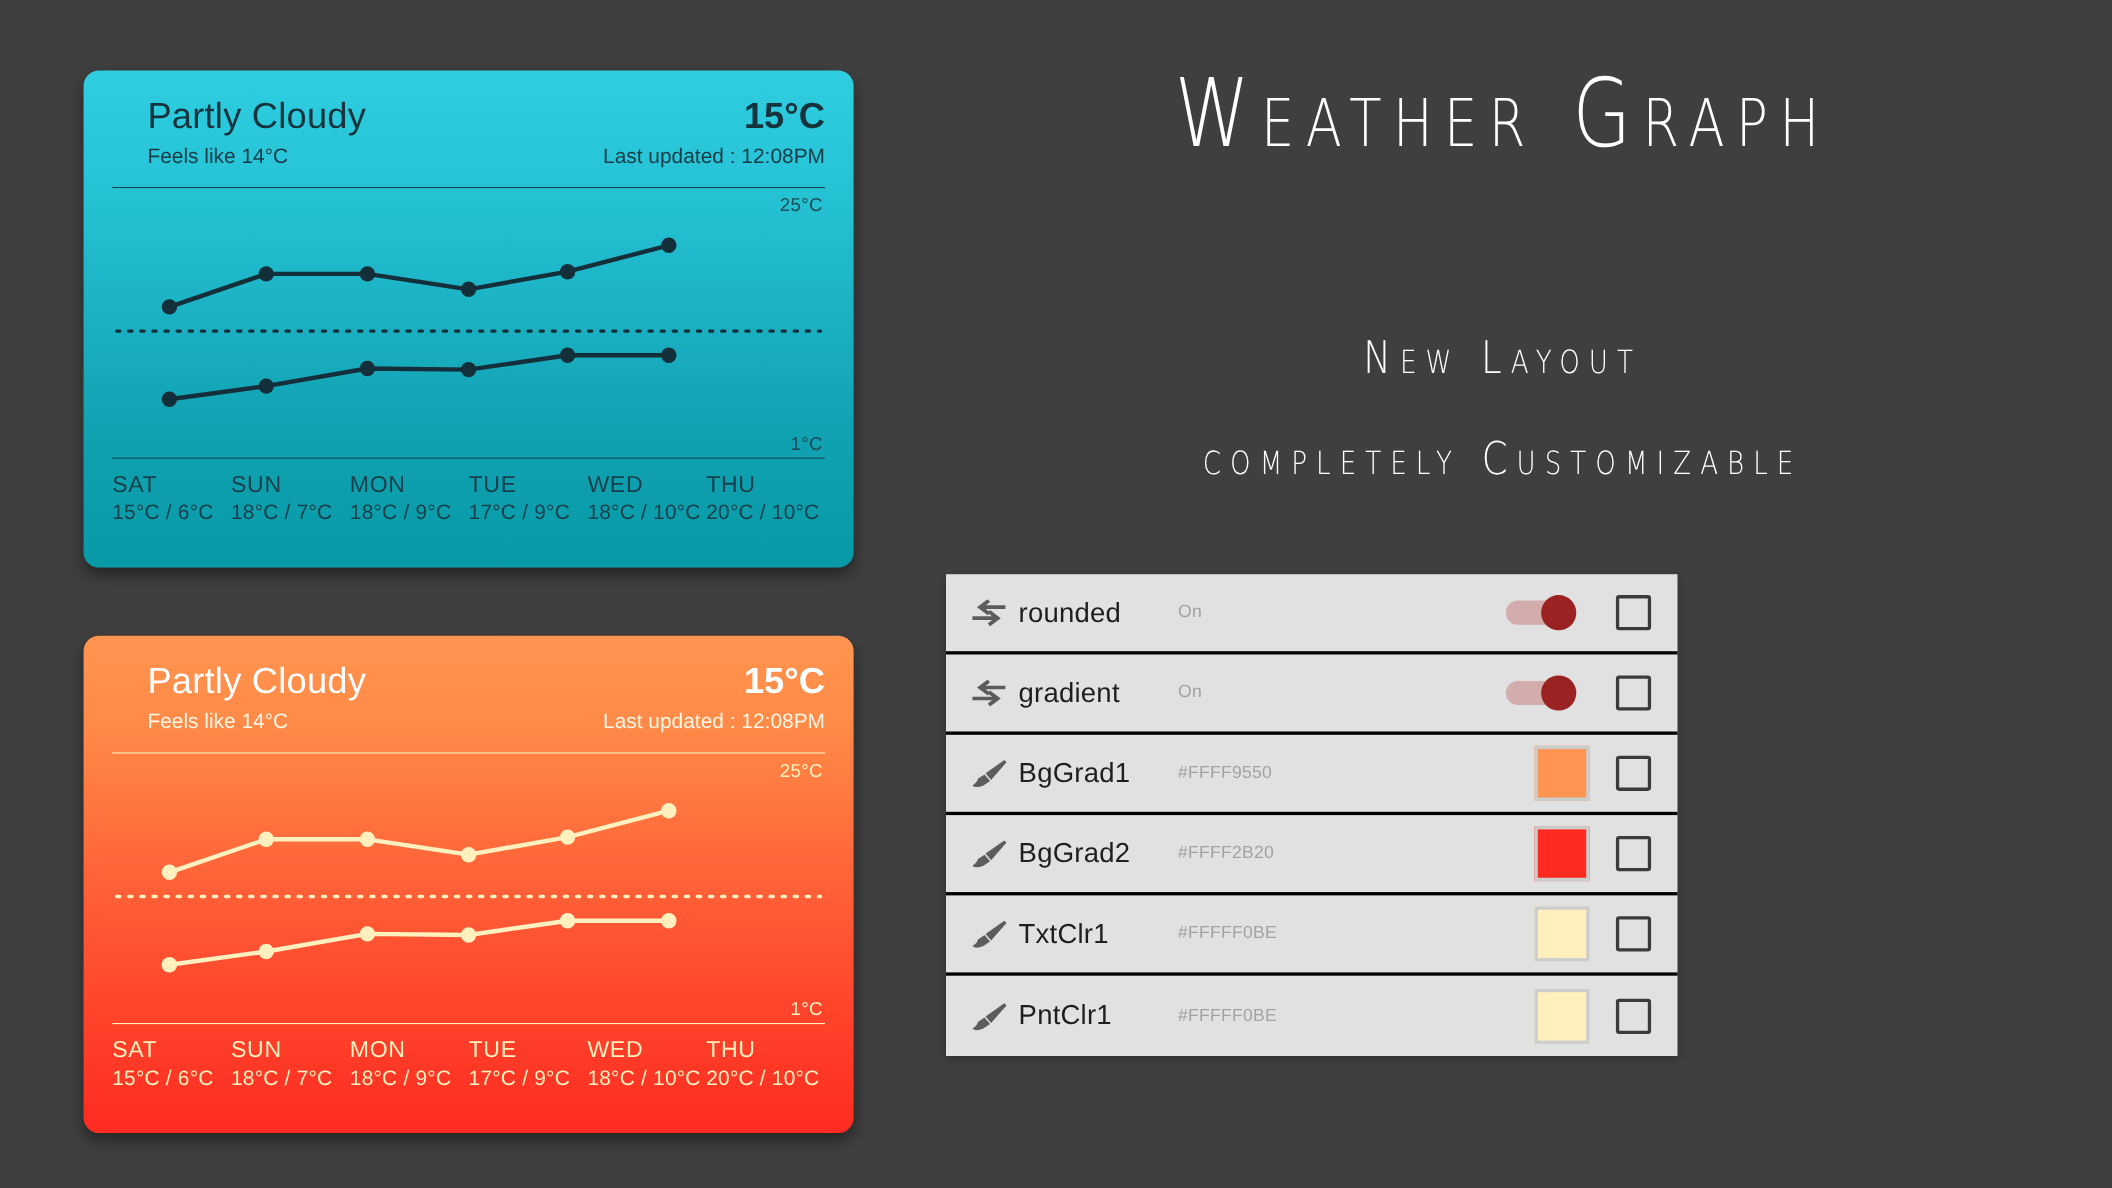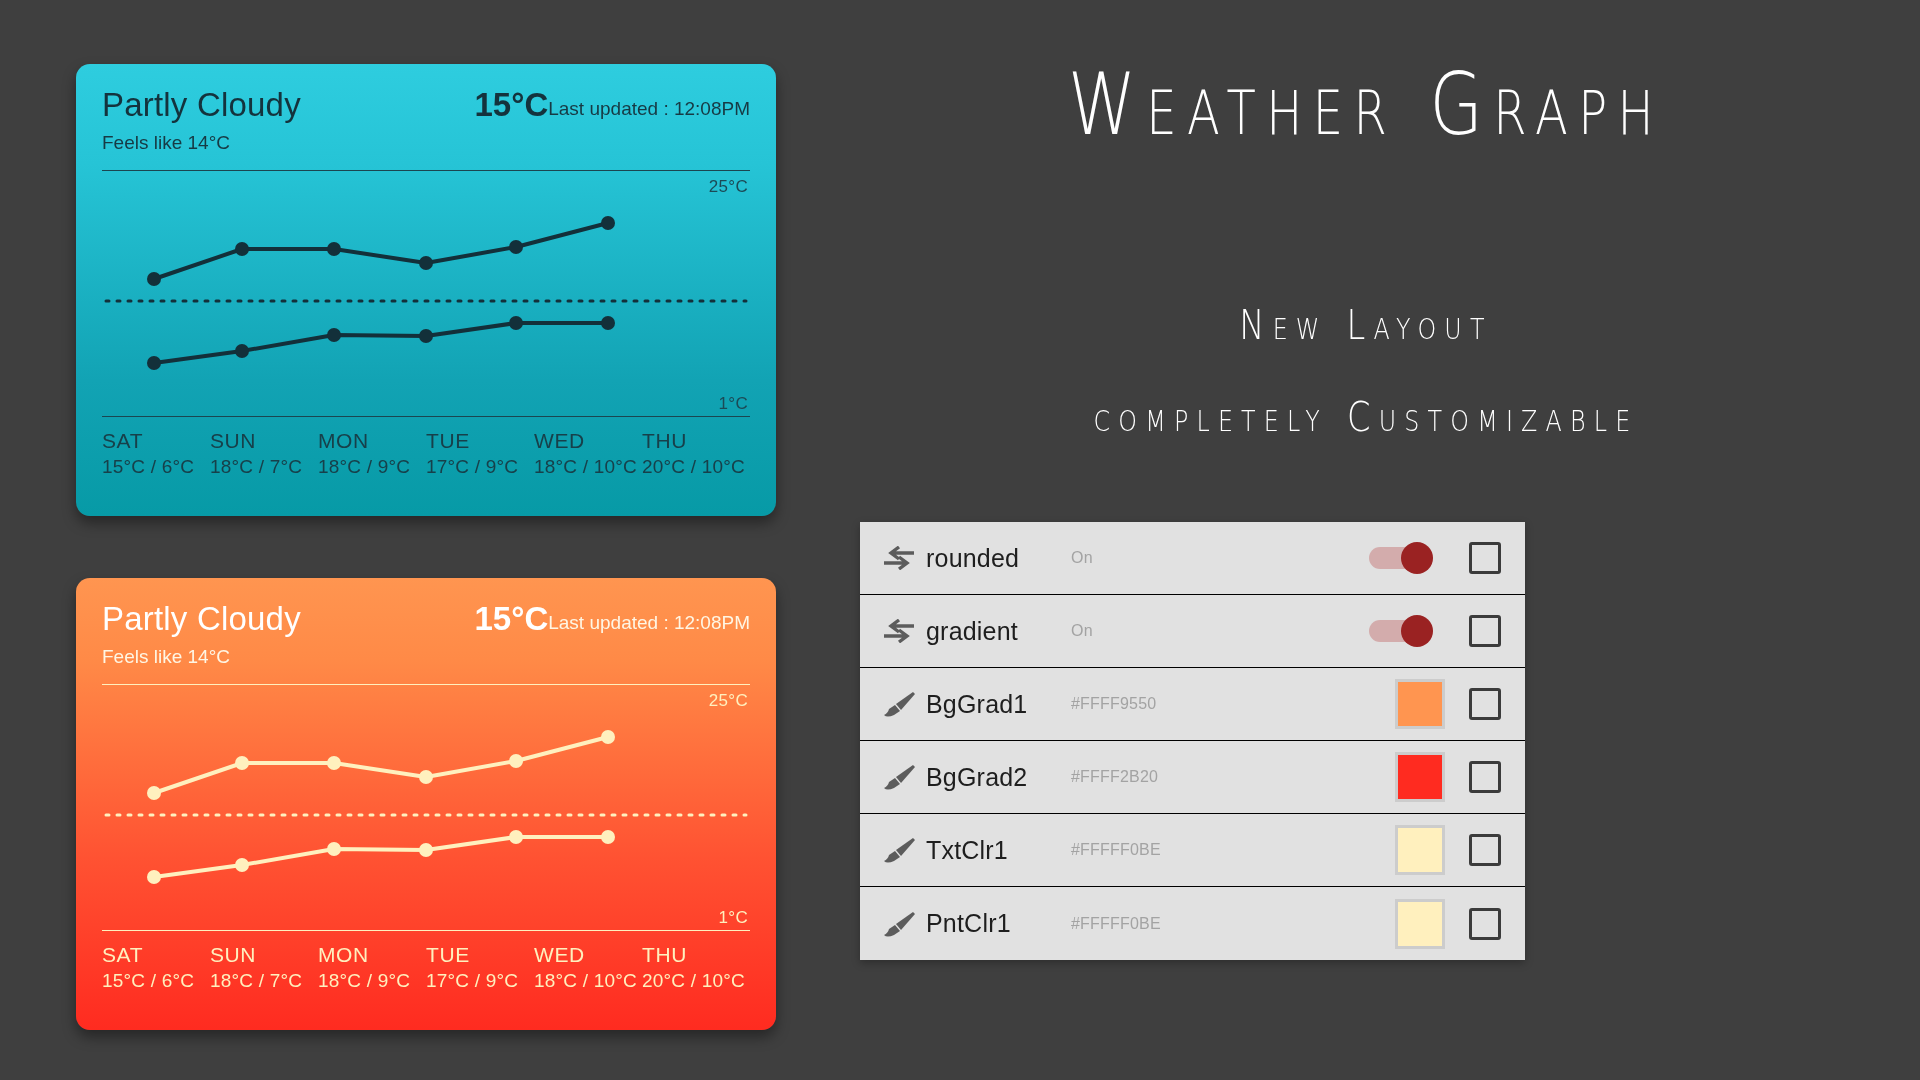--- a/index.html
+++ b/index.html
@@ -39,36 +39,37 @@
   .card.orange {
     background: linear-gradient(180deg, #FF9550 0%, #FF8A47 18%, #FF5232 62%, #FF2B20 100%);
     height: 452px;
     margin-top: 62px;
   }
 
   .card-head {
     display: flex;
     justify-content: space-between;
     align-items: flex-start;
+    margin-left: 32px;
   }
   .cond-block { display: flex; flex-direction: column; }
   .cond-name {
     font-size: 33px;
     line-height: 38px;
     font-weight: 400;
     letter-spacing: 0.2px;
   }
   .cond-feels {
     font-size: 19px;
     line-height: 30px;
     margin-top: 4px;
   }
   .temp-block {
     display: flex;
-    flex-direction: row;
+    flex-direction: column;
     align-items: flex-end;
   }
   .cur-temp {
     font-size: 33px;
     line-height: 38px;
     font-weight: bold;
   }
   .updated {
     font-size: 19px;
     line-height: 30px;
@@ -174,21 +175,21 @@
     width: 665px;
     background: #E1E1E1;
     box-shadow: 0 3px 8px rgba(0,0,0,0.28);
   }
   .srow {
     display: flex;
     align-items: center;
     height: 73px;
     padding: 0 0 0 22px;
     box-sizing: border-box;
-    border-bottom: 1px solid #000000;
+    border-bottom: 3px solid #000000;
   }
   .srow:last-child { border-bottom: none; }
 
   .srow-icon {
     width: 44px;
     flex: 0 0 44px;
     display: flex;
     align-items: center;
     justify-content: flex-start;
   }

